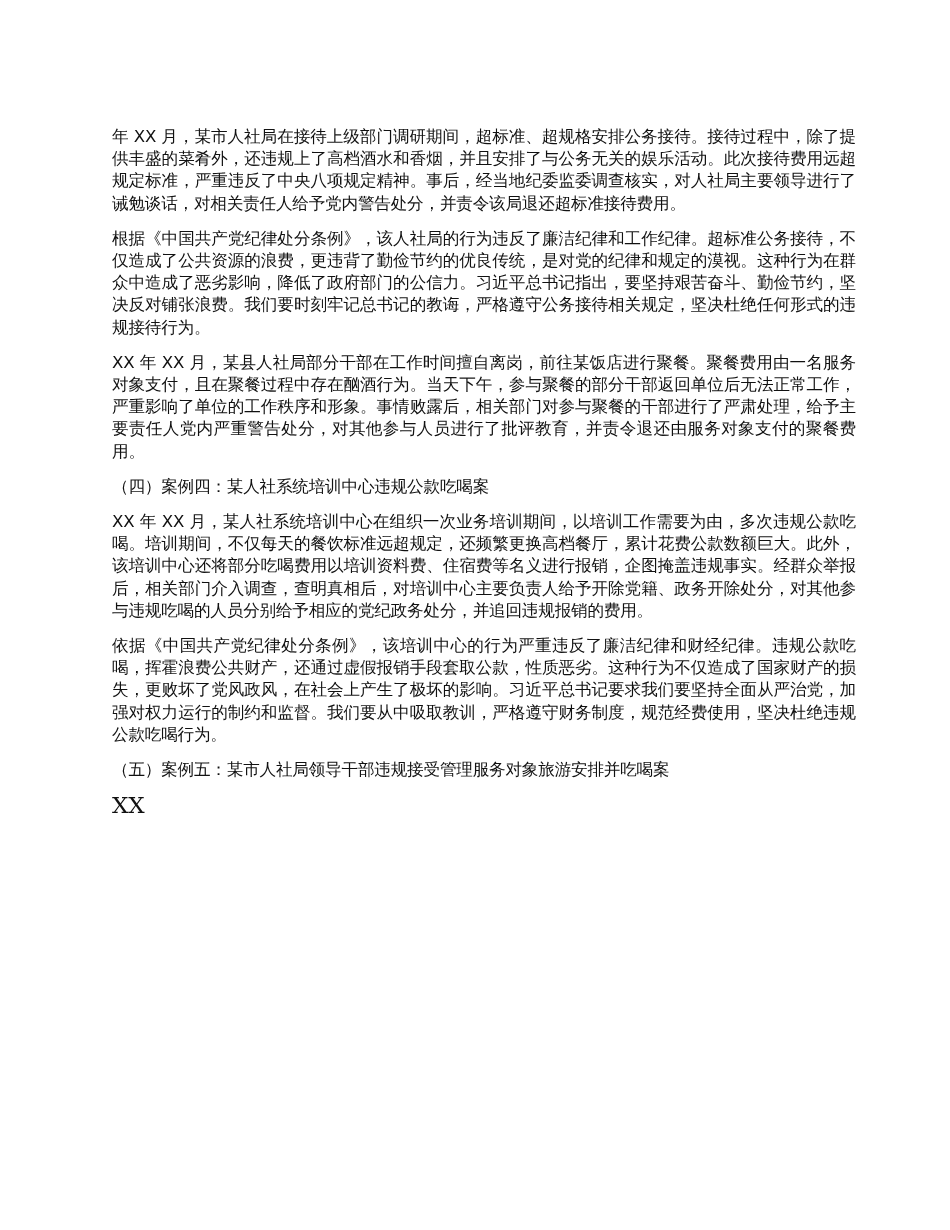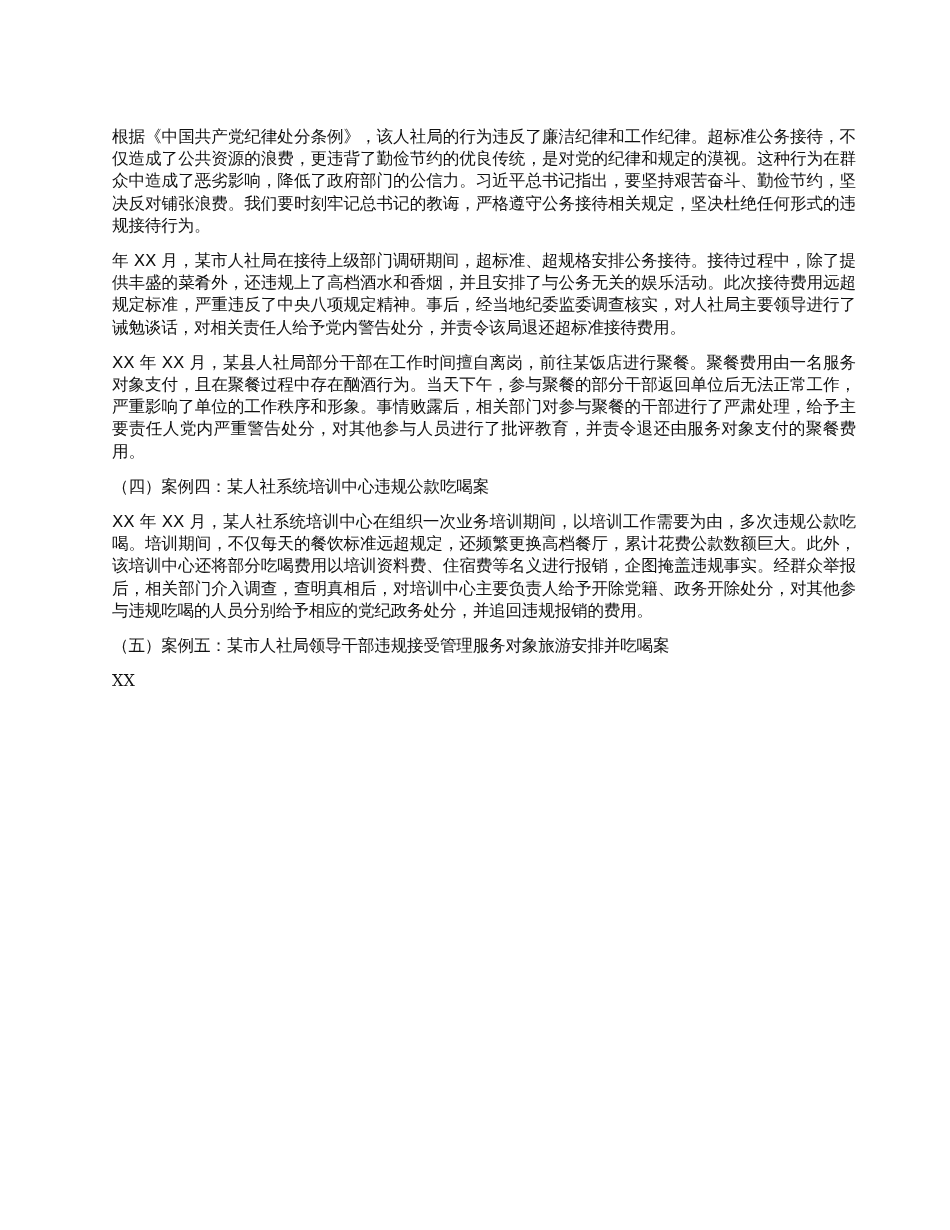--- a/index.html
+++ b/index.html
@@ -30,29 +30,30 @@
       word-break: break-all;
     }
     .heading {
       font-size: 16.6px;
       line-height: 22.2px;
       margin: 0 0 13px 0;
       letter-spacing: -0.2px;
     }
     .trail {
       font-family: "DejaVu Serif", "Liberation Serif", serif;
-      font-size: 16px;
+      font-size: 23px;
       line-height: 22.2px;
       margin: 0;
     }
   </style>
 </head>
 <body>
 
 <div class="page">
+  <p class="para">年 XX 月，某市人社局在接待上级部门调研期间，超标准、超规格安排公务接待。接待过程中，除了提供丰盛的菜肴外，还违规上了高档酒水和香烟，并且安排了与公务无关的娱乐活动。此次接待费用远超规定标准，严重违反了中央八项规定精神。事后，经当地纪委监委调查核实，对人社局主要领导进行了诫勉谈话，对相关责任人给予党内警告处分，并责令该局退还超标准接待费用。</p>
   <p class="para">根据《中国共产党纪律处分条例》，该人社局的行为违反了廉洁纪律和工作纪律。超标准公务接待，不仅造成了公共资源的浪费，更违背了勤俭节约的优良传统，是对党的纪律和规定的漠视。这种行为在群众中造成了恶劣影响，降低了政府部门的公信力。习近平总书记指出，要坚持艰苦奋斗、勤俭节约，坚决反对铺张浪费。我们要时刻牢记总书记的教诲，严格遵守公务接待相关规定，坚决杜绝任何形式的违规接待行为。</p>
-  <p class="para">年 XX 月，某市人社局在接待上级部门调研期间，超标准、超规格安排公务接待。接待过程中，除了提供丰盛的菜肴外，还违规上了高档酒水和香烟，并且安排了与公务无关的娱乐活动。此次接待费用远超规定标准，严重违反了中央八项规定精神。事后，经当地纪委监委调查核实，对人社局主要领导进行了诫勉谈话，对相关责任人给予党内警告处分，并责令该局退还超标准接待费用。</p>
   <p class="para">XX 年 XX 月，某县人社局部分干部在工作时间擅自离岗，前往某饭店进行聚餐。聚餐费用由一名服务对象支付，且在聚餐过程中存在酗酒行为。当天下午，参与聚餐的部分干部返回单位后无法正常工作，严重影响了单位的工作秩序和形象。事情败露后，相关部门对参与聚餐的干部进行了严肃处理，给予主要责任人党内严重警告处分，对其他参与人员进行了批评教育，并责令退还由服务对象支付的聚餐费用。</p>
   <p class="heading">（四）案例四：某人社系统培训中心违规公款吃喝案</p>
   <p class="para">XX 年 XX 月，某人社系统培训中心在组织一次业务培训期间，以培训工作需要为由，多次违规公款吃喝。培训期间，不仅每天的餐饮标准远超规定，还频繁更换高档餐厅，累计花费公款数额巨大。此外，该培训中心还将部分吃喝费用以培训资料费、住宿费等名义进行报销，企图掩盖违规事实。经群众举报后，相关部门介入调查，查明真相后，对培训中心主要负责人给予开除党籍、政务开除处分，对其他参与违规吃喝的人员分别给予相应的党纪政务处分，并追回违规报销的费用。</p>
+  <p class="para">依据《中国共产党纪律处分条例》，该培训中心的行为严重违反了廉洁纪律和财经纪律。违规公款吃喝，挥霍浪费公共财产，还通过虚假报销手段套取公款，性质恶劣。这种行为不仅造成了国家财产的损失，更败坏了党风政风，在社会上产生了极坏的影响。习近平总书记要求我们要坚持全面从严治党，加强对权力运行的制约和监督。我们要从中吸取教训，严格遵守财务制度，规范经费使用，坚决杜绝违规公款吃喝行为。</p>
   <p class="heading">（五）案例五：某市人社局领导干部违规接受管理服务对象旅游安排并吃喝案</p>
   <p class="trail">XX</p>
 </div>
 
 </body></html>

